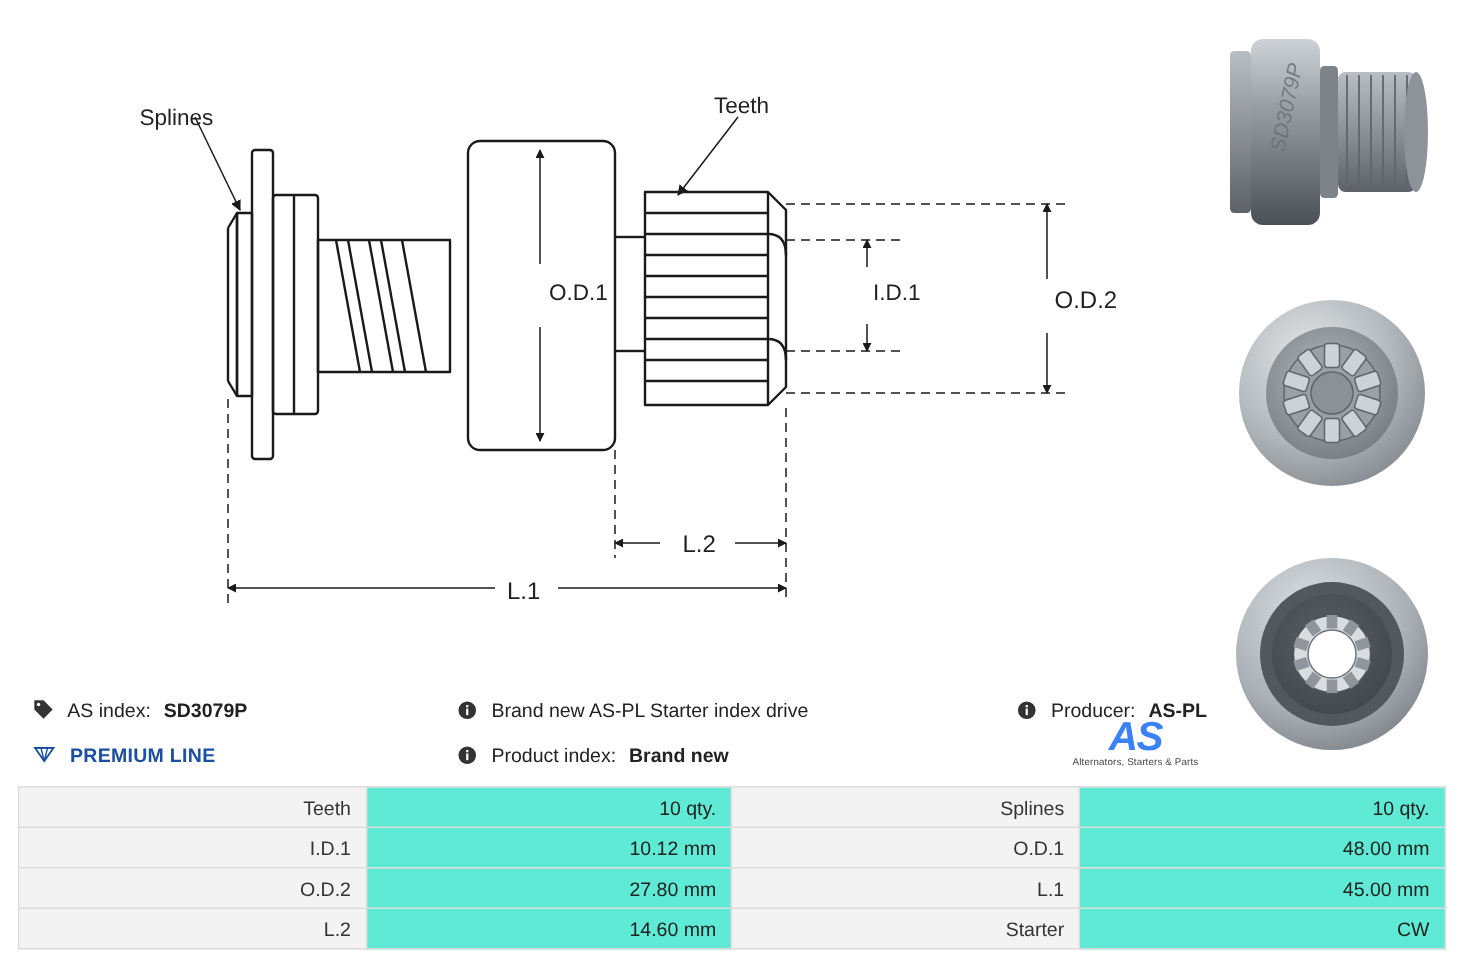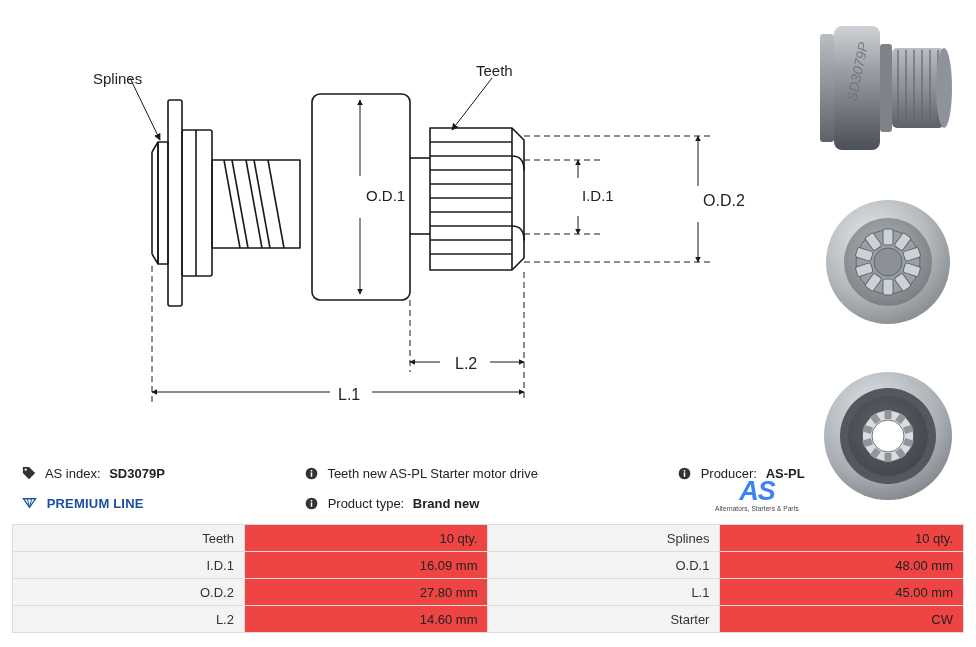--- a/index.html
+++ b/index.html
@@ -63,21 +63,21 @@
   }
   .spectable td{
     border:1px solid #dcdcdc;
     height:26px;
     padding:0 10px;
   }
   .spectable td.k{
     width:180px;text-align:right;color:#333;background:#f3f3f3;
   }
   .spectable td.v{
-    width:190px;text-align:right;color:#222;background:#ef4444;
+    width:190px;text-align:right;color:#222;background:#5eead4;
   }
 </style>
 </head>
 <body>
 
 <div class="page">
 
   <div class="drawing">
     <svg width="800" height="440" viewBox="0 0 800 440" xmlns="http://www.w3.org/2000/svg">
       <g fill="none" stroke="#1a1a1a" stroke-width="1.6" stroke-linejoin="round">
@@ -366,32 +366,32 @@
     </div>
 
     <div class="row r1 c2">
       <span class="ico">
         <svg width="13" height="13" viewBox="0 0 16 16">
             <circle cx="8" cy="8" r="7.2" fill="#333"></circle>
             <rect x="7.1" y="6.6" width="1.8" height="5.4" fill="#fff"></rect>
             <rect x="7.1" y="3.7" width="1.8" height="1.9" fill="#fff"></rect>
           </svg>
       </span>
-      <span>Teeth new AS-PL Starter motor drive</span>
+      <span>Brand new AS-PL Starter index drive</span>
     </div>
 
     <div class="row r2 c2">
       <span class="ico">
         <svg width="13" height="13" viewBox="0 0 16 16">
             <circle cx="8" cy="8" r="7.2" fill="#333"></circle>
             <rect x="7.1" y="6.6" width="1.8" height="5.4" fill="#fff"></rect>
             <rect x="7.1" y="3.7" width="1.8" height="1.9" fill="#fff"></rect>
           </svg>
       </span>
-      <span>Product type:</span>
+      <span>Product index:</span>
       <span class="bold" style="margin-left:5px">Brand new</span>
     </div>
 
     <div class="row r1 c3">
       <span class="ico">
         <svg width="13" height="13" viewBox="0 0 16 16">
             <circle cx="8" cy="8" r="7.2" fill="#333"></circle>
             <rect x="7.1" y="6.6" width="1.8" height="5.4" fill="#fff"></rect>
             <rect x="7.1" y="3.7" width="1.8" height="1.9" fill="#fff"></rect>
           </svg>
@@ -409,21 +409,21 @@
   <table class="spectable">
     <tbody>
       <tr>
         <td class="k">Teeth</td>
         <td class="v">10 qty.</td>
         <td class="k">Splines</td>
         <td class="v">10 qty.</td>
       </tr>
       <tr>
         <td class="k">I.D.1</td>
-        <td class="v">16.09 mm</td>
+        <td class="v">10.12 mm</td>
         <td class="k">O.D.1</td>
         <td class="v">48.00 mm</td>
       </tr>
       <tr>
         <td class="k">O.D.2</td>
         <td class="v">27.80 mm</td>
         <td class="k">L.1</td>
         <td class="v">45.00 mm</td>
       </tr>
       <tr>

